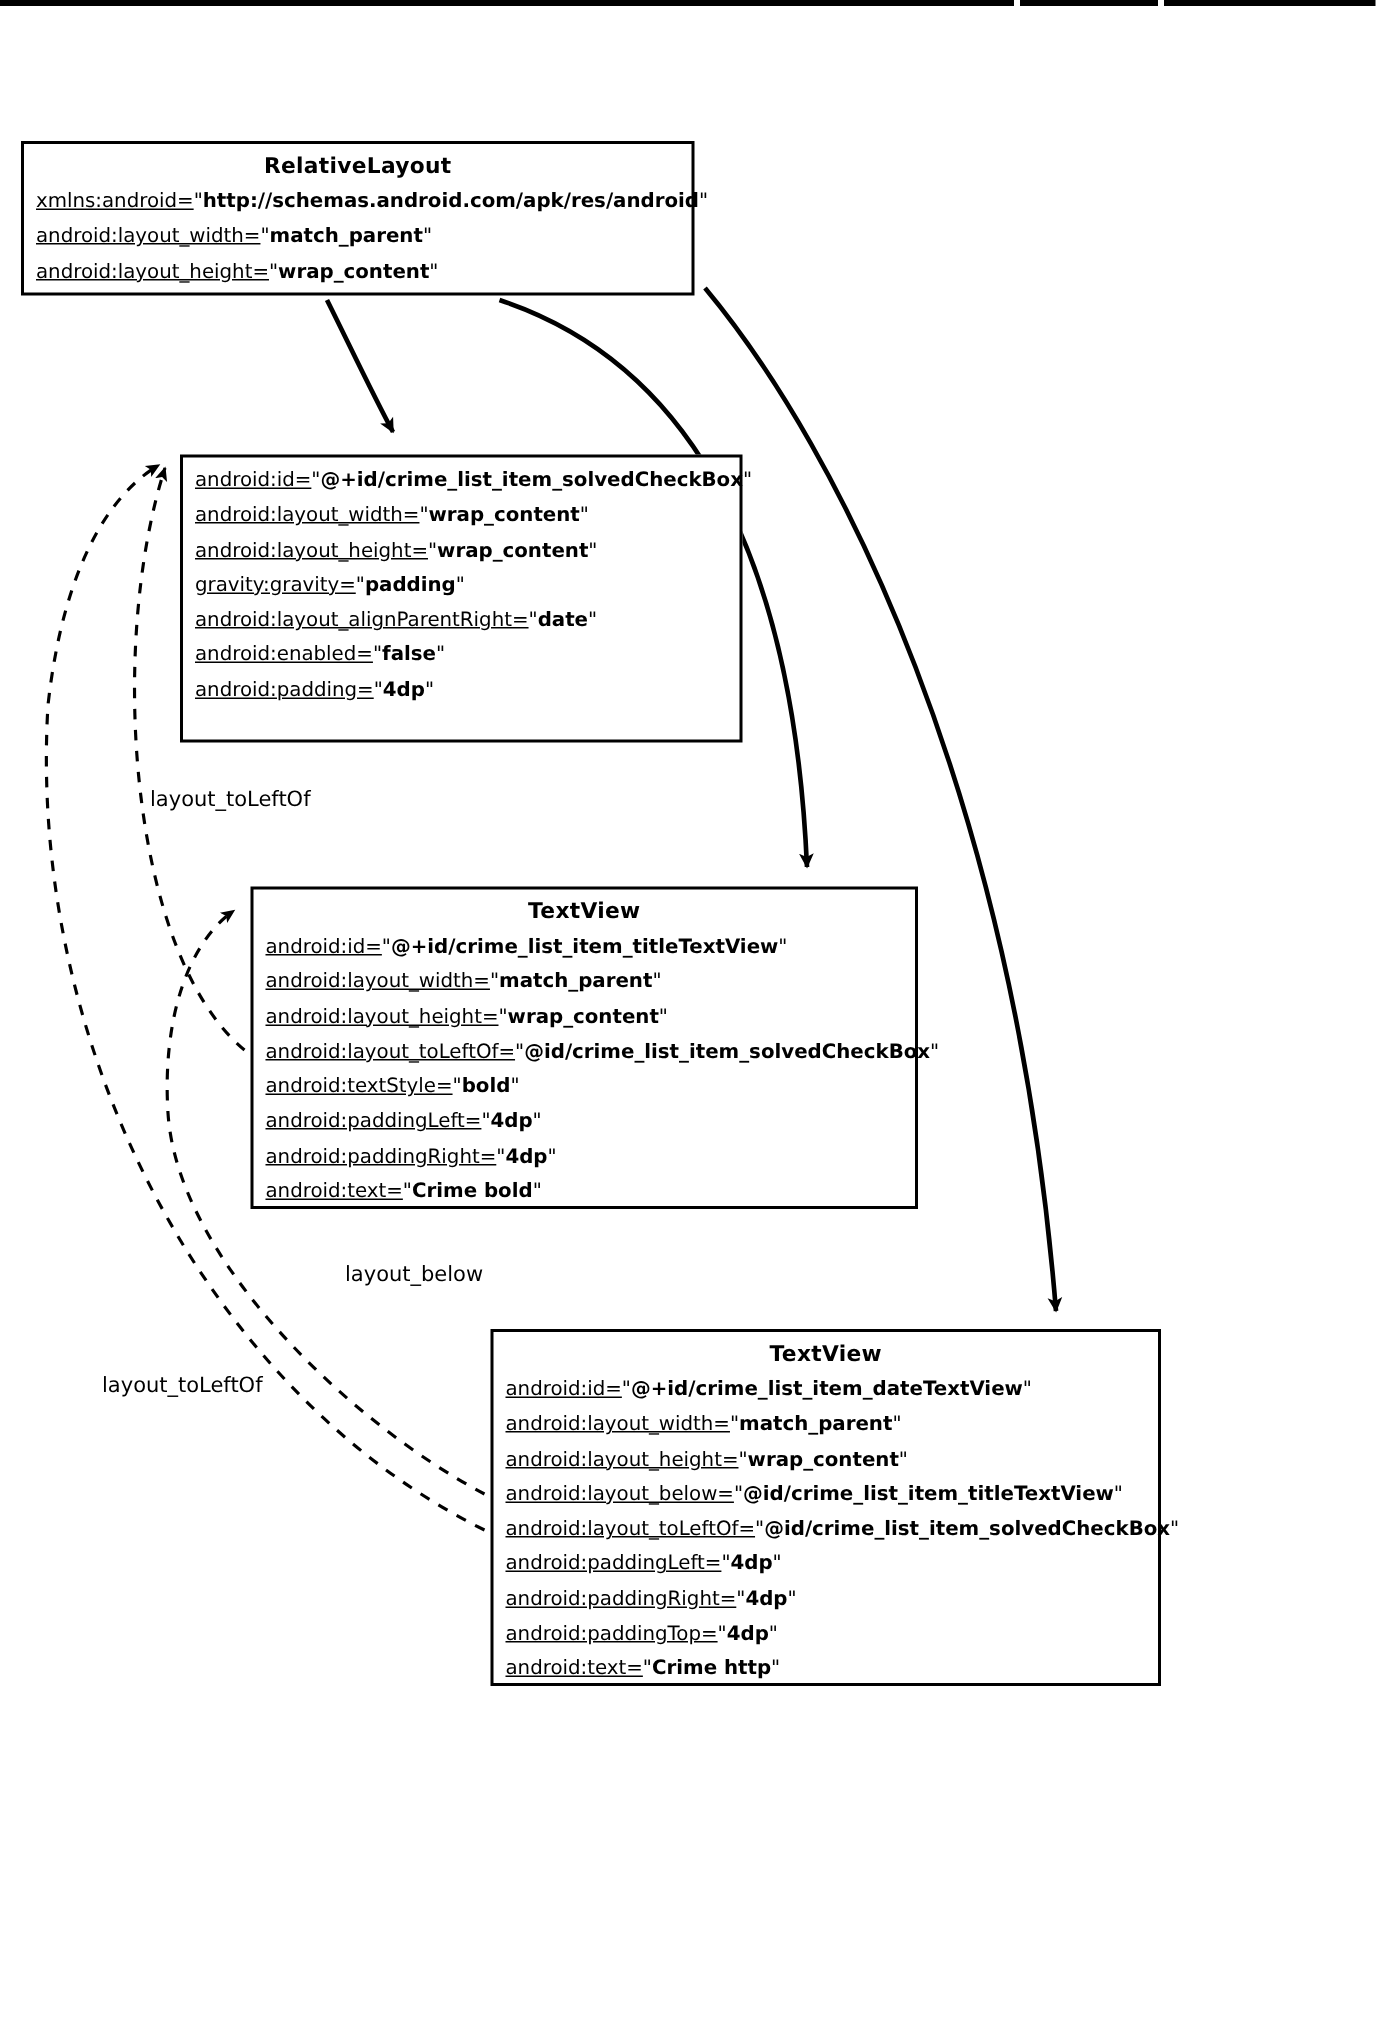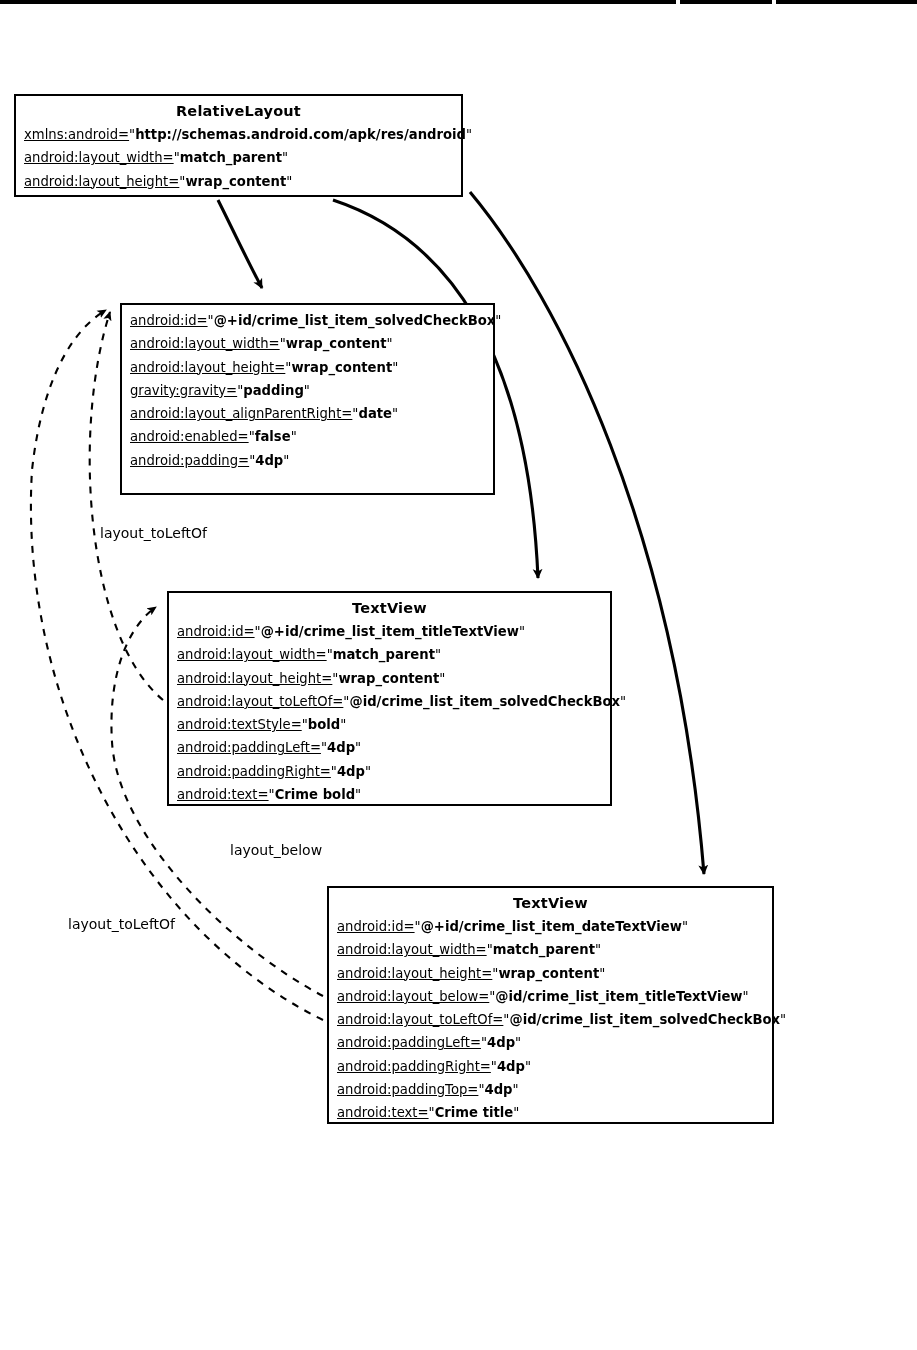--- a/index.html
+++ b/index.html
@@ -143,21 +143,21 @@
     <div class="node-title">TextView</div>
     <ul class="attrs">
       <li class="attr"><span class="k">android:id=</span><span class="q">"</span><span class="v">@+id/crime_list_item_dateTextView</span><span class="q">"</span></li>
       <li class="attr"><span class="k">android:layout_width=</span><span class="q">"</span><span class="v">match_parent</span><span class="q">"</span></li>
       <li class="attr"><span class="k">android:layout_height=</span><span class="q">"</span><span class="v">wrap_content</span><span class="q">"</span></li>
       <li class="attr"><span class="k">android:layout_below=</span><span class="q">"</span><span class="v">@id/crime_list_item_titleTextView</span><span class="q">"</span></li>
       <li class="attr"><span class="k">android:layout_toLeftOf=</span><span class="q">"</span><span class="v">@id/crime_list_item_solvedCheckBox</span><span class="q">"</span></li>
       <li class="attr"><span class="k">android:paddingLeft=</span><span class="q">"</span><span class="v">4dp</span><span class="q">"</span></li>
       <li class="attr"><span class="k">android:paddingRight=</span><span class="q">"</span><span class="v">4dp</span><span class="q">"</span></li>
       <li class="attr"><span class="k">android:paddingTop=</span><span class="q">"</span><span class="v">4dp</span><span class="q">"</span></li>
-      <li class="attr"><span class="k">android:text=</span><span class="q">"</span><span class="v">Crime title</span><span class="q">"</span></li>
+      <li class="attr"><span class="k">android:text=</span><span class="q">"</span><span class="v">Crime http</span><span class="q">"</span></li>
     </ul>
   </div>
 
   <div class="edge-label" style="left:100px;top:524px;">layout_toLeftOf</div>
   <div class="edge-label" style="left:190px;top:841px;margin-left:40px;">layout_below</div>
   <div class="edge-label" style="left:68px;top:915px;">layout_toLeftOf</div>
 
 </div>
 
 </body></html>

